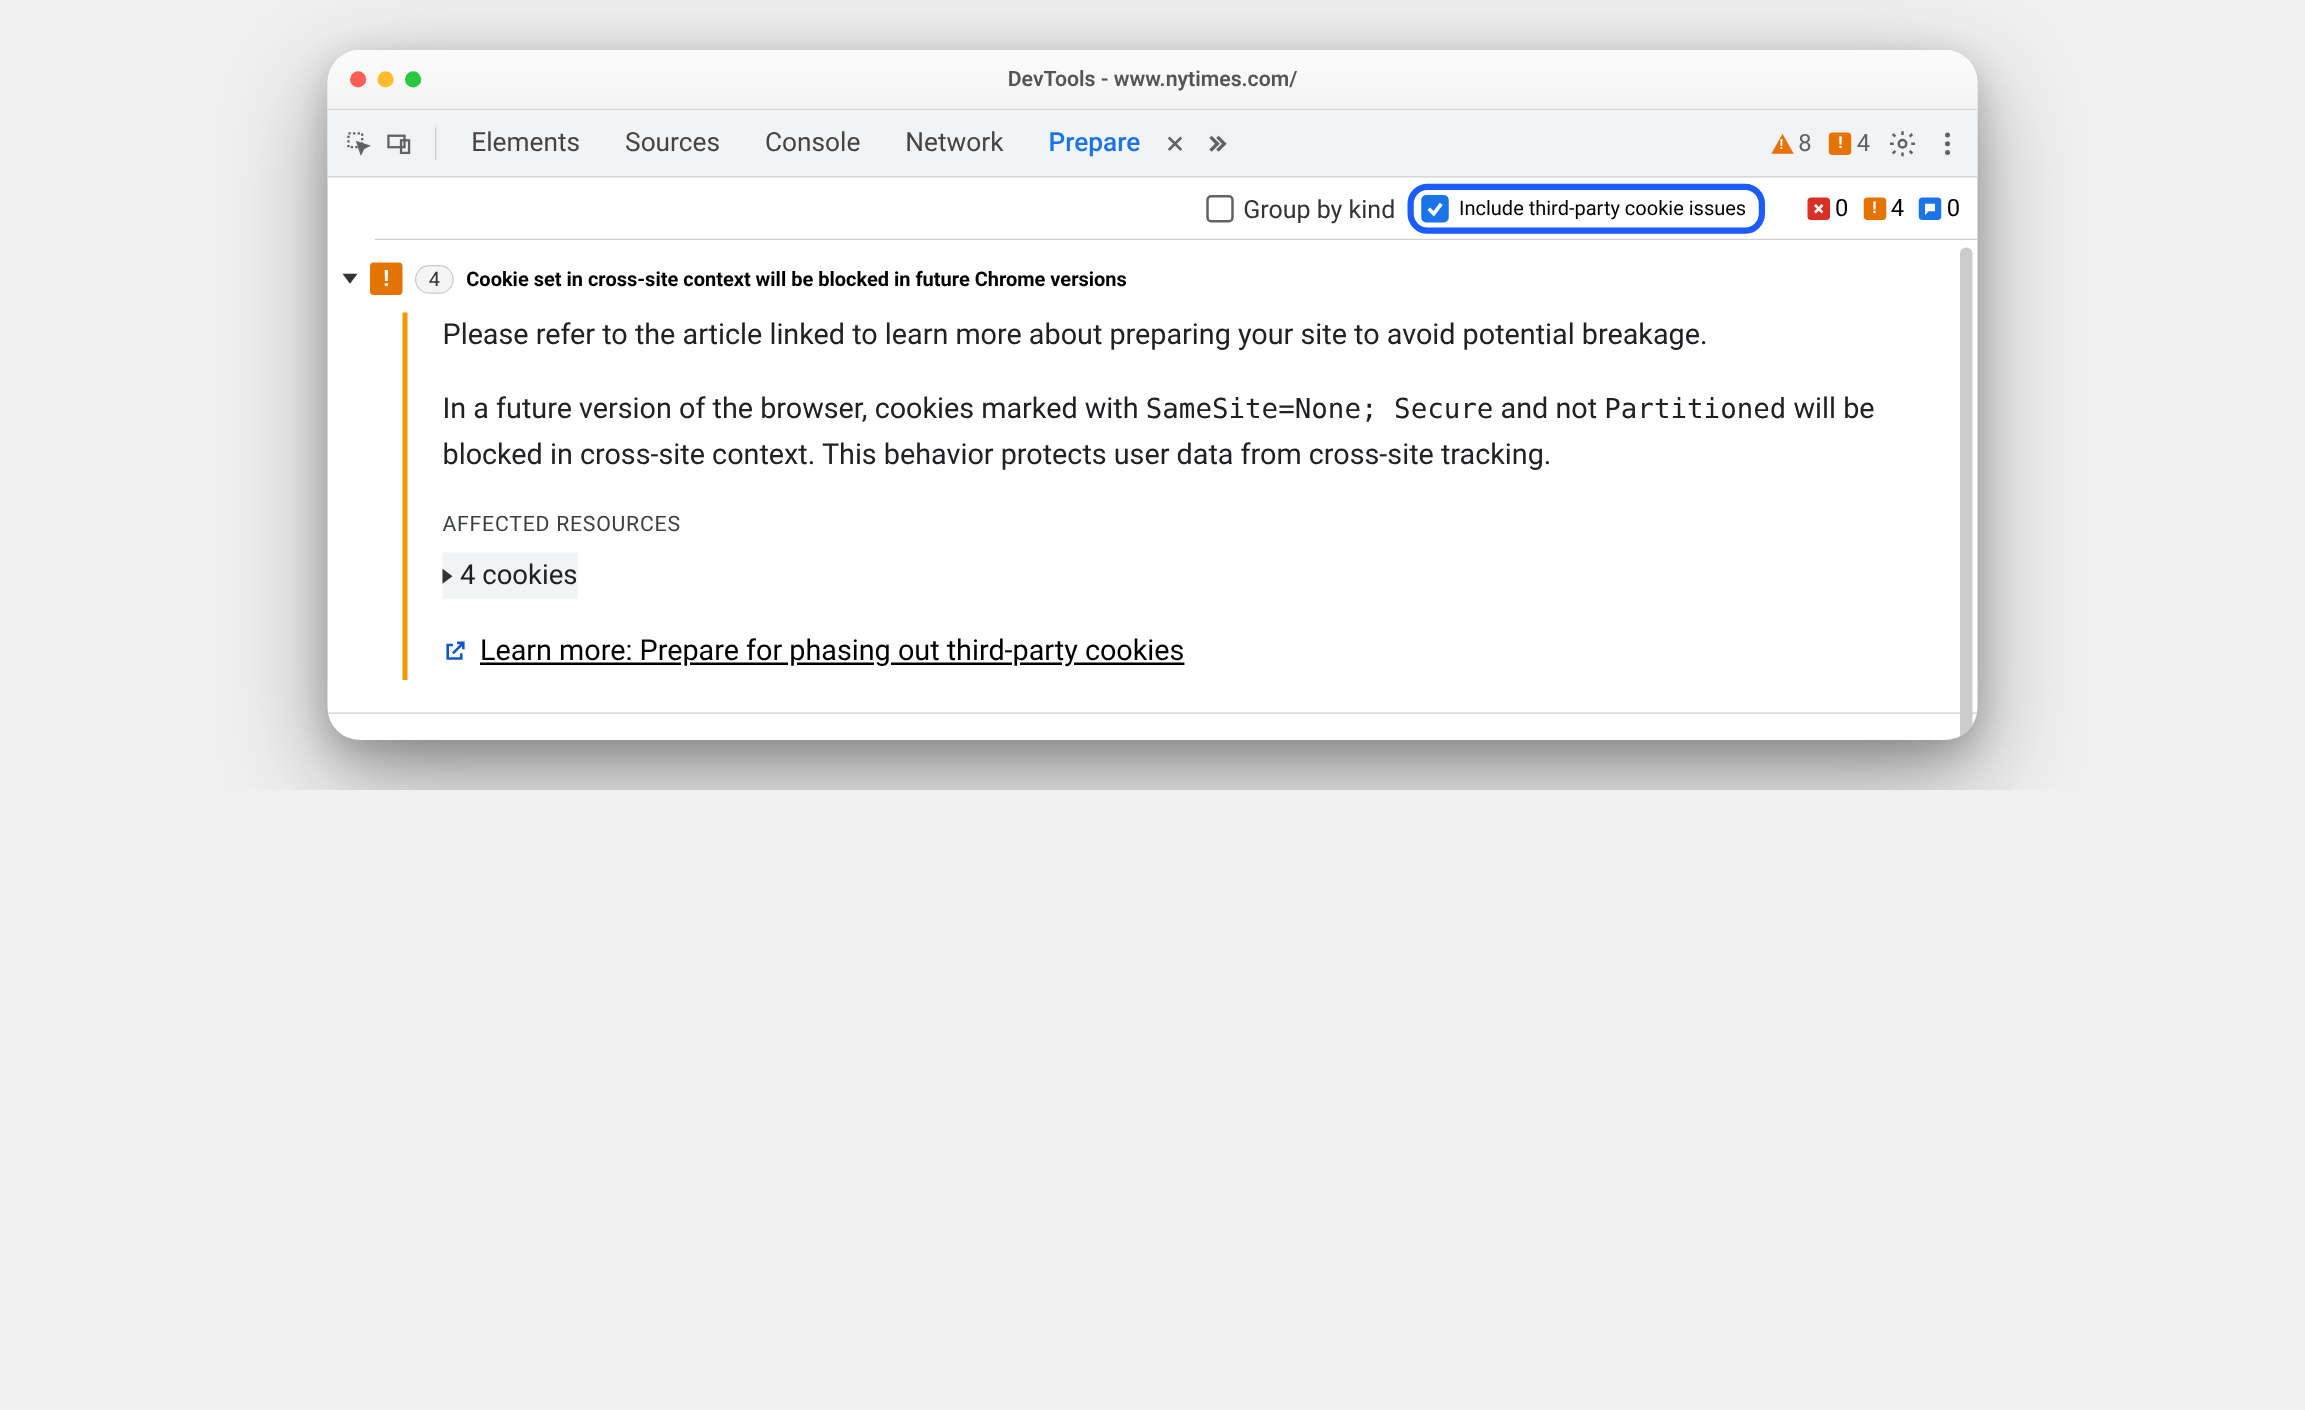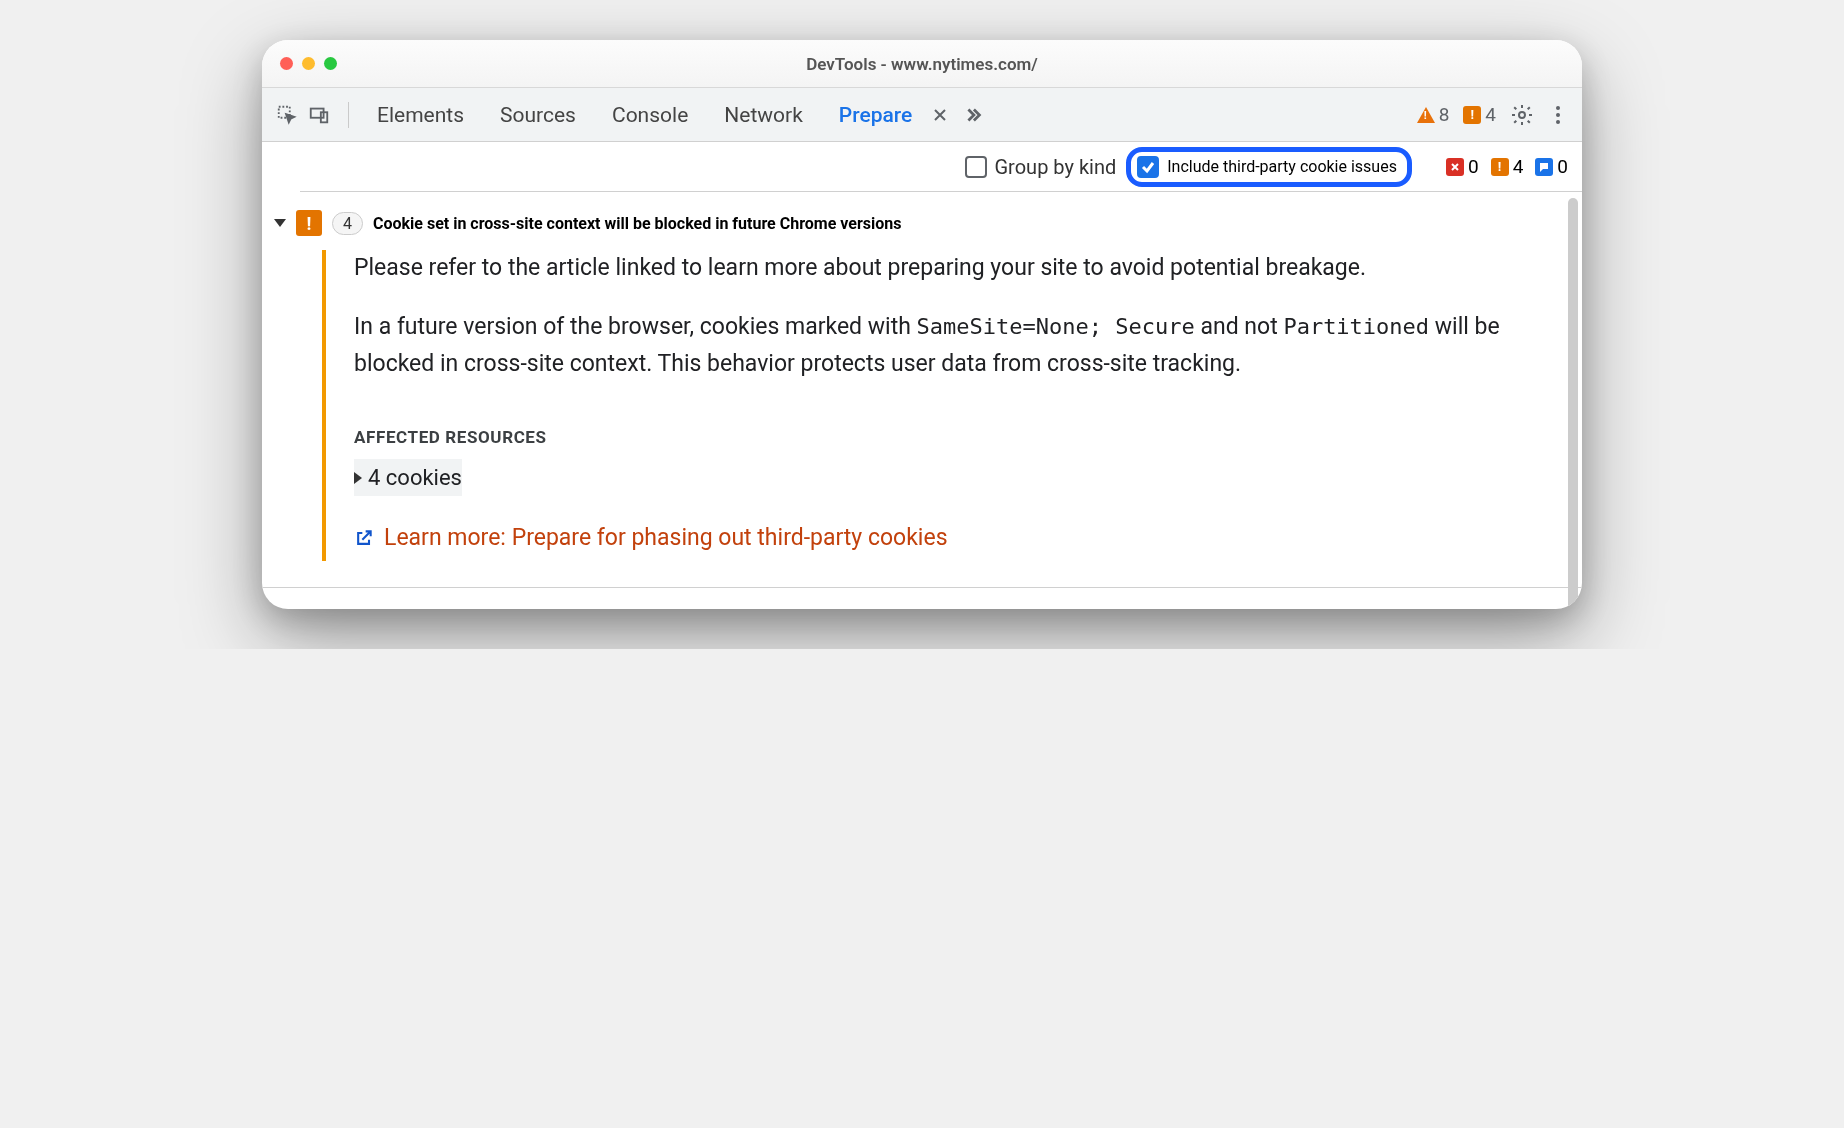--- a/index.html
+++ b/index.html
@@ -252,24 +252,24 @@
       color: #202124;
       line-height: 1.6;
       margin-bottom: 22px;
     }
     .mono {
       font-family: ui-monospace, Menlo, Consolas, monospace;
       font-size: 22px;
     }
     .affected-header {
       font-size: 17px;
-      font-weight: 700;
+      font-weight: 400;
       letter-spacing: 0.6px;
       color: #3c4043;
-      margin-top: 45px;
+      margin-top: 28px;
       margin-bottom: 12px;
     }
     .cookies-row {
       display: inline-flex;
       align-items: center;
       gap: 6px;
       background: #f1f3f4;
       padding: 6px 0;
       font-size: 22px;
       color: #202124;
@@ -281,22 +281,23 @@
       border-bottom: 6px solid transparent;
       border-left: 8px solid #333;
     }
     .learn-more {
       margin-top: 28px;
       display: flex;
       align-items: center;
       gap: 10px;
     }
     .learn-link {
-      color: #c2410c;
+      color: #000000;
       font-size: 23px;
+      text-decoration: underline;
       cursor: pointer;
     }
     .external-icon {
       color: #1155cc;
     }
     .bottom-divider {
       border-top: 1px solid #d0d0d0;
       height: 22px;
     }
     .scrollbar {

